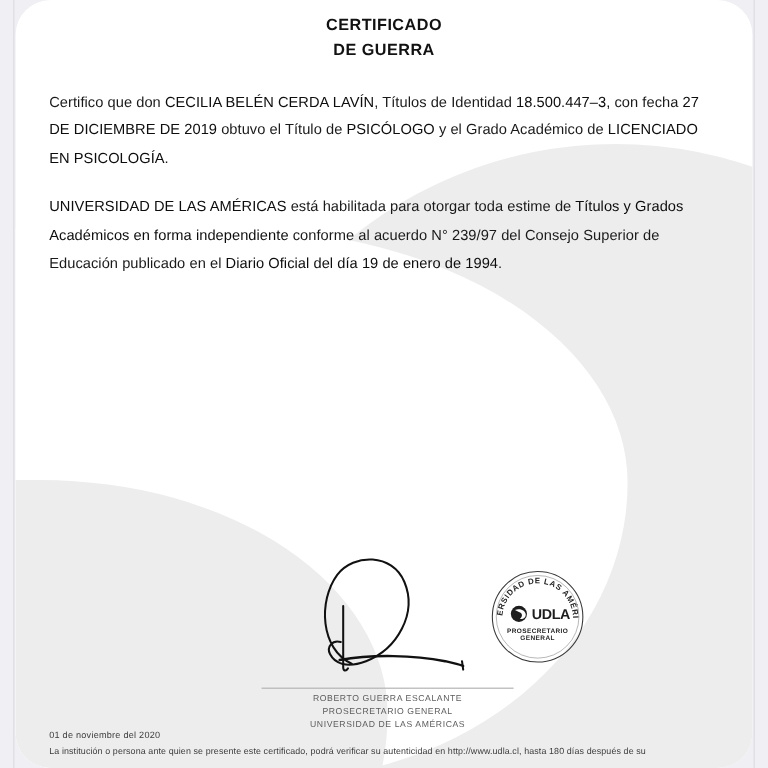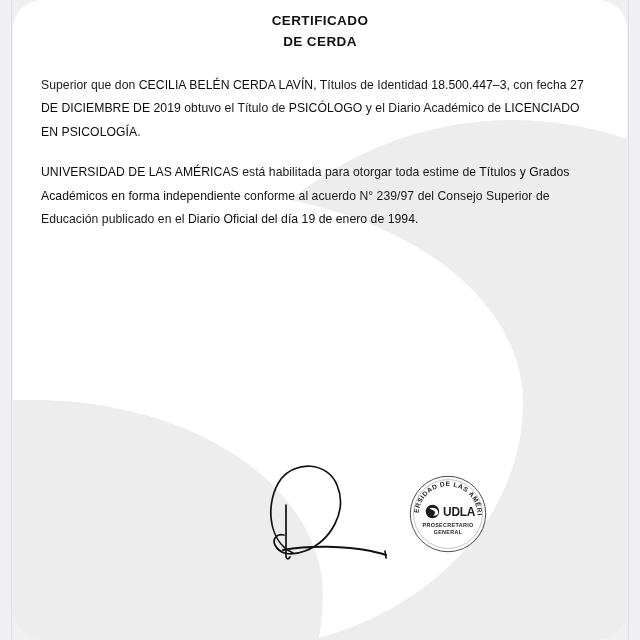--- a/index.html
+++ b/index.html
@@ -176,25 +176,25 @@
   <div id="page">
 
     <div class="wm wm-big"></div>
     <div class="wm wm-cut"></div>
     <div class="wm wm-low"></div>
 
     <div id="content">
 
       <div class="title-block">
         <div class="title-line">CERTIFICADO</div>
-        <div class="title-line">DE CERDA</div>
+        <div class="title-line">DE GUERRA</div>
       </div>
 
       <div class="body-block">
-        <p class="para"><span>Superior que don </span><b>CECILIA BELÉN CERDA LAVÍN</b><span>, Títulos de Identidad </span><b>18.500.447–3,</b><span> con fecha </span><b>27 DE DICIEMBRE DE 2019</b><span> obtuvo el Título de </span><b>PSICÓLOGO</b><span> y el Diario Académico de </span><b>LICENCIADO EN PSICOLOGÍA</b><span>.</span></p>
+        <p class="para"><span>Certifico que don </span><b>CECILIA BELÉN CERDA LAVÍN</b><span>, Títulos de Identidad </span><b>18.500.447–3,</b><span> con fecha </span><b>27 DE DICIEMBRE DE 2019</b><span> obtuvo el Título de </span><b>PSICÓLOGO</b><span> y el Grado Académico de </span><b>LICENCIADO EN PSICOLOGÍA</b><span>.</span></p>
         <p class="para"><b>UNIVERSIDAD DE LAS AMÉRICAS</b><span> está habilitada para otorgar toda estime de </span><b>Títulos y Grados Académicos en forma independiente</b><span> conforme al acuerdo N° 239/97 del Consejo Superior de Educación publicado en el </span><b>Diario Oficial del día 19 de enero de 1994</b><span>.</span></p>
       </div>
 
     </div>
 
     <div id="sig-area">
 
       <svg class="sig-mark" viewBox="0 0 150 110">
         <g fill="none" stroke="#111111" stroke-width="1.7" stroke-linecap="round">
           <path d="M40 96 C14 84 12 44 28 22 C42 4 74 4 84 28 C95 54 78 84 52 94 C36 100 26 96 22 88 C19 82 24 76 31 78"></path>
@@ -216,18 +216,28 @@
 
         <g>
           <circle cx="31" cy="47" r="8.2" fill="#1d1d1d"></circle>
           <path d="M27 43 C33 41 38 44 38 48 C38 51 35 53 32 52 C35 50 35 46 31 45 Z" fill="#ffffff"></path>
         </g>
         <text x="44" y="52" font-family="Liberation Sans, sans-serif" font-size="14.5" font-weight="bold" fill="#1d1d1d" letter-spacing="-0.3">UDLA</text>
         <text x="50" y="66" text-anchor="middle" font-family="Liberation Sans, sans-serif" font-size="6.6" font-weight="bold" fill="#262626" letter-spacing="0.4">PROSECRETARIO</text>
         <text x="50" y="74" text-anchor="middle" font-family="Liberation Sans, sans-serif" font-size="6.6" font-weight="bold" fill="#262626" letter-spacing="0.4">GENERAL</text>
       </svg>
 
+      <div class="sig-block">
+        <div class="sig-rule"></div>
+        <div class="sig-name">ROBERTO GUERRA ESCALANTE</div>
+        <div class="sig-name">PROSECRETARIO GENERAL</div>
+        <div class="sig-name">UNIVERSIDAD DE LAS AMÉRICAS</div>
+      </div>
 
     </div>
 
+    <div id="footer">
+      <div class="foot-date">01 de noviembre del 2020</div>
+      <div class="foot-fine">La institución o persona ante quien se presente este certificado, podrá verificar su autenticidad en http://www.udla.cl, hasta 180 días después de su</div>
+    </div>
 
   </div>
 </div>
 
 </body></html>

